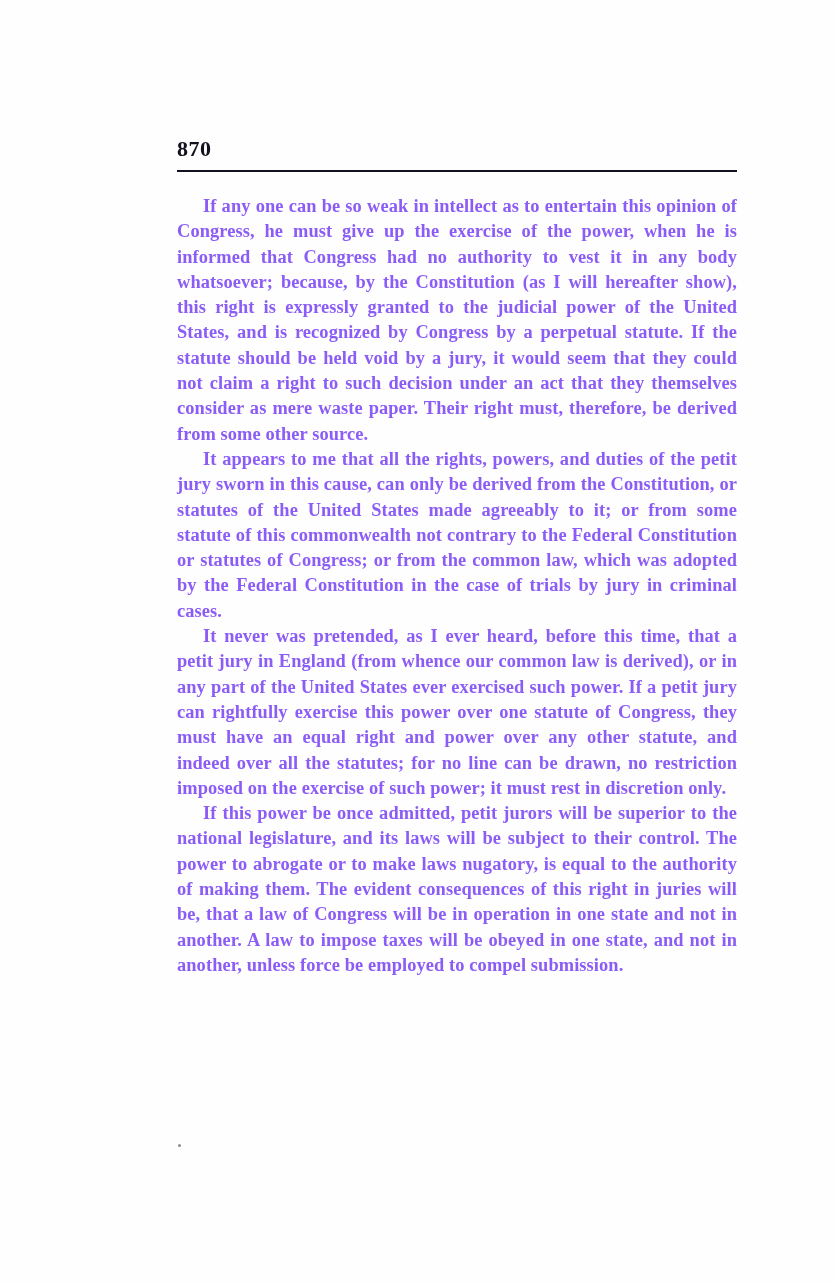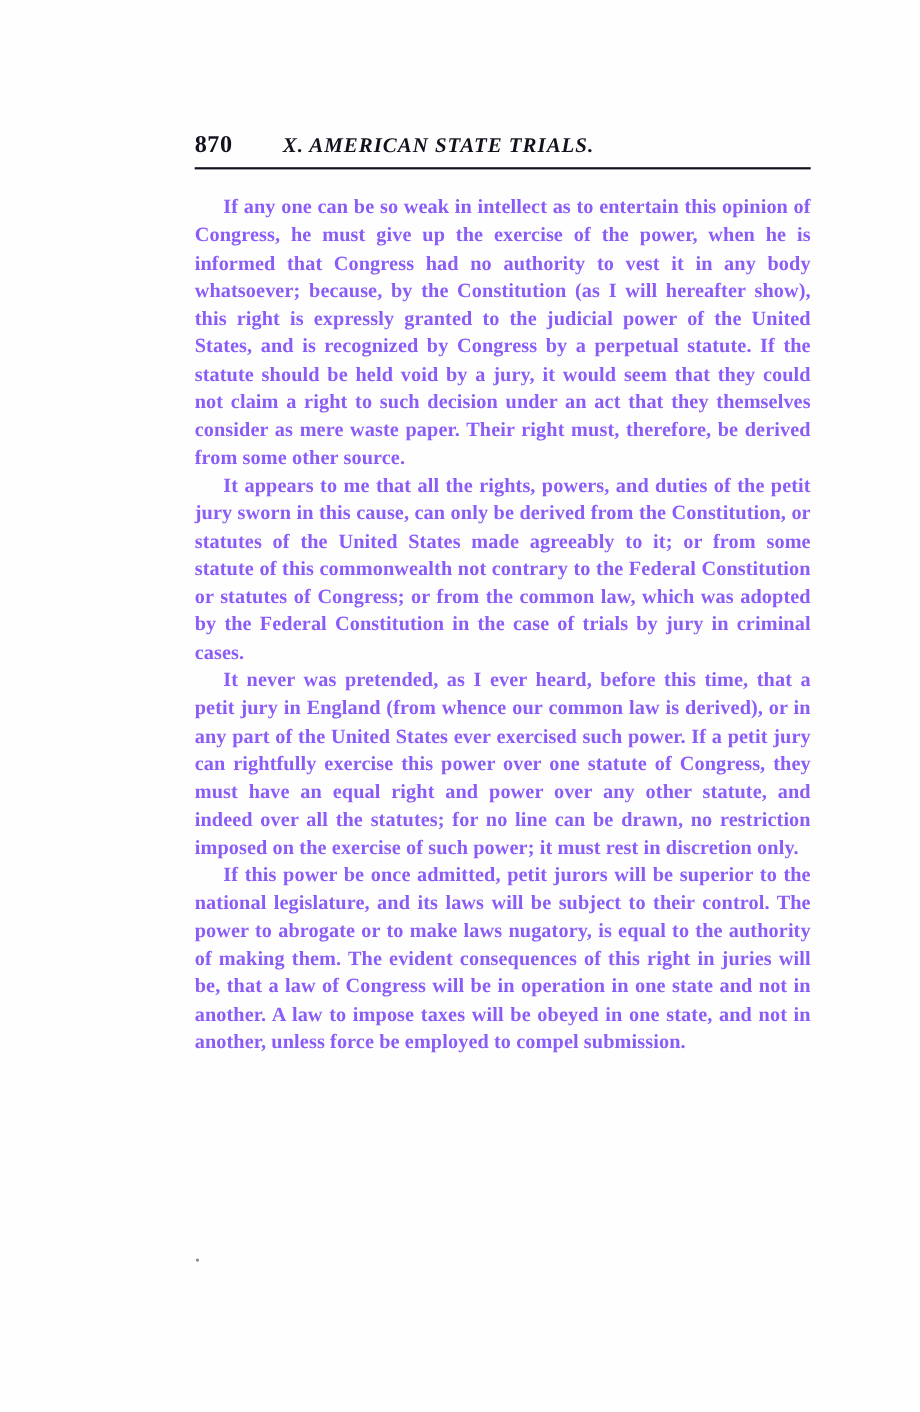--- a/index.html
+++ b/index.html
@@ -17,21 +17,21 @@
   .page {
     position: relative;
     width: 836px;
     height: 1284px;
     background: #fefefe;
     box-sizing: border-box;
   }
   .page-inner {
     position: absolute;
     left: 177px;
-    top: 118px;
+    top: 136px;
     width: 560px;
   }
   .running-head {
     display: flex;
     align-items: baseline;
     border-bottom: 2px solid #12121e;
     padding-bottom: 8px;
     margin-bottom: 0;
   }
   .folio {
@@ -80,21 +80,20 @@
   }
 </style>
 </head>
 <body>
 
 <div class="page">
   <div class="page-inner">
 
     <div class="running-head">
       <span class="folio">870</span>
-      <span class="head-title">X.  AMERICAN STATE TRIALS.</span>
     </div>
 
     <div class="body-text">
       <p>If any one can be so weak in intellect as to entertain this opinion of Congress, he must give up the exercise of the power, when he is informed that Congress had no authority to vest it in any body whatsoever; because, by the Constitution (as I will hereafter show), this right is expressly granted to the judicial power of the United States, and is recognized by Congress by a perpetual statute.  If the statute should be held void by a jury, it would seem that they could not claim a right to such decision under an act that they themselves consider as mere waste paper.  Their right must, therefore, be derived from some other source.</p>
       <p>It appears to me that all the rights, powers, and duties of the petit jury sworn in this cause, can only be derived from the Constitution, or statutes of the United States made agreeably to it; or from some statute of this commonwealth not contrary to the Federal Constitution or statutes of Congress; or from the common law, which was adopted by the Federal Constitution in the case of trials by jury in criminal cases.</p>
       <p>It never was pretended, as I ever heard, before this time, that a petit jury in England (from whence our common law is derived), or in any part of the United States ever exercised such power.  If a petit jury can rightfully exercise this power over one statute of Congress, they must have an equal right and power over any other statute, and indeed over all the statutes; for no line can be drawn, no restriction imposed on the exercise of such power; it must rest in discretion only.</p>
       <p>If this power be once admitted, petit jurors will be superior to the national legislature, and its laws will be subject to their control.  The power to abrogate or to make laws nugatory, is equal to the authority of making them.  The evident consequences of this right in juries will be, that a law of Congress will be in operation in one state and not in another.  A law to impose taxes will be obeyed in one state, and not in another, unless force be employed to compel submission.</p>
     </div>
 
   </div>

